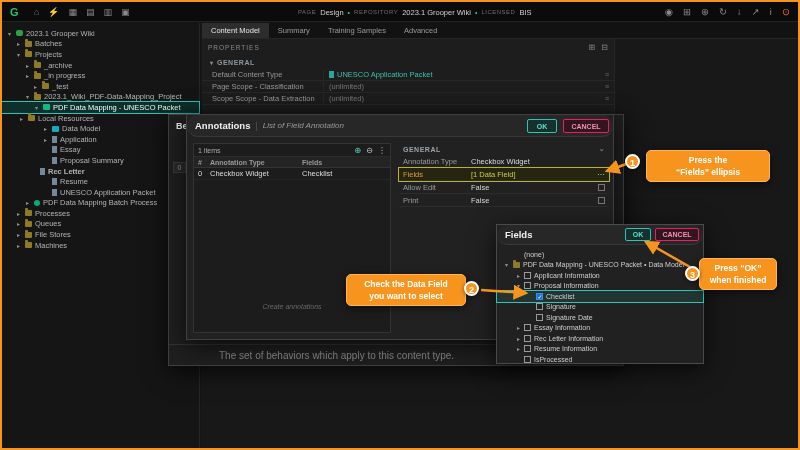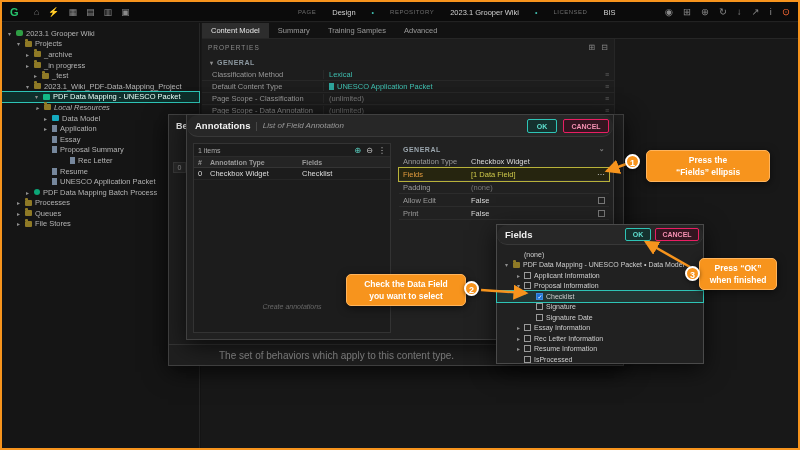--- a/index.html
+++ b/index.html
@@ -4,21 +4,21 @@
 <style>
   html,body{margin:0;padding:0;background:#000;}
   *{box-sizing:border-box;font-family:"Liberation Sans",sans-serif;}
   .stage{position:relative;width:800px;height:450px;border:2px solid #f7941d;background:#141414;overflow:hidden;}
 
   
   .topbar{position:absolute;left:0;top:0;width:796px;height:20px;background:#0b0b0b;border-bottom:1px solid #222;}
   .logo{position:absolute;left:8px;top:3px;color:#27c46d;font-weight:bold;font-size:11px;line-height:14px;}
   .tb-left{position:absolute;left:32px;top:0;height:20px;display:flex;align-items:center;gap:9px;}
   .tbi{color:#8a8a8a;font-size:9px;line-height:20px;}
-  .tb-center{position:absolute;left:296px;top:0;height:20px;display:flex;align-items:center;gap:16px;white-space:nowrap;}
+  .tb-center{position:absolute;left:296px;top:0;height:20px;display:flex;align-items:center;gap:4px;white-space:nowrap;}
   .tb-label{color:#6d6d6d;font-size:6px;letter-spacing:.5px;}
   .tb-value{color:#d0d0d0;font-size:7.5px;}
   .tb-dot{color:#3fbfb0;font-size:7px;}
   .tb-right{position:absolute;right:8px;top:0;height:20px;display:flex;align-items:center;gap:10px;}
   .tb-right .tbi{font-size:9.5px;}
   .tbi.power{color:#ff6b35;}
 
   
   .sidebar{position:absolute;left:0;top:21px;width:198px;height:427px;background:#151515;border-right:1px solid #262626;padding-top:5px;}
   .tree-row{display:flex;align-items:center;height:10.6px;font-size:7.5px;color:#b3b3b3;white-space:nowrap;overflow:hidden;}
@@ -161,20 +161,25 @@
   </div>
 
   <div class="sidebar">
 
   <div class="tree-row" style="padding-left: 6px;">
         <span class="arrow open"></span>
         <span class="nicon database-icon"></span>
         <span class="tlabel">2023.1 Grooper Wiki</span>
       </div>
       <div class="tree-row" style="padding-left: 15px;">
+        <span class="arrow closed"></span>
+        <span class="nicon folder-icon"></span>
+        <span class="tlabel">Batches</span>
+      </div>
+      <div class="tree-row" style="padding-left: 15px;">
         <span class="arrow open"></span>
         <span class="nicon folder-icon"></span>
         <span class="tlabel">Projects</span>
       </div>
       <div class="tree-row" style="padding-left: 24px;">
         <span class="arrow closed"></span>
         <span class="nicon folder-icon"></span>
         <span class="tlabel">_archive</span>
       </div>
       <div class="tree-row" style="padding-left: 24px;">
@@ -190,21 +195,21 @@
       <div class="tree-row" style="padding-left: 24px;">
         <span class="arrow open"></span>
         <span class="nicon folder-icon"></span>
         <span class="tlabel">2023.1_Wiki_PDF-Data-Mapping_Project</span>
       </div>
       <div class="tree-row selected" style="padding-left: 33px;">
         <span class="arrow open"></span>
         <span class="nicon content-model-icon"></span>
         <span class="tlabel">PDF Data Mapping - UNESCO Packet</span>
       </div>
-      <div class="tree-row" style="padding-left: 34px; font-style: italic;">
+      <div class="tree-row" style="padding-left: 18px;">
         <span class="arrow closed"></span>
         <span class="nicon folder-icon"></span>
         <span class="tlabel">Local Resources</span>
       </div>
       <div class="tree-row" style="padding-left: 42px;">
         <span class="arrow closed"></span>
         <span class="nicon data-model-icon"></span>
         <span class="tlabel">Data Model</span>
       </div>
       <div class="tree-row" style="padding-left: 42px;">
@@ -215,21 +220,21 @@
       <div class="tree-row" style="padding-left: 42px;">
         <span class="arrow none"></span>
         <span class="nicon document-icon"></span>
         <span class="tlabel">Essay</span>
       </div>
       <div class="tree-row" style="padding-left: 42px;">
         <span class="arrow none"></span>
         <span class="nicon document-icon"></span>
         <span class="tlabel">Proposal Summary</span>
       </div>
-      <div class="tree-row" style="padding-left: 60px;">
+      <div class="tree-row" style="padding-left: 30px; font-weight: bold;">
         <span class="arrow none"></span>
         <span class="nicon document-icon"></span>
         <span class="tlabel">Rec Letter</span>
       </div>
       <div class="tree-row" style="padding-left: 42px;">
         <span class="arrow none"></span>
         <span class="nicon document-icon"></span>
         <span class="tlabel">Resume</span>
       </div>
       <div class="tree-row" style="padding-left: 42px;">
@@ -249,20 +254,25 @@
       </div>
       <div class="tree-row" style="padding-left: 15px;">
         <span class="arrow closed"></span>
         <span class="nicon folder-icon"></span>
         <span class="tlabel">Queues</span>
       </div>
       <div class="tree-row" style="padding-left: 15px;">
         <span class="arrow closed"></span>
         <span class="nicon folder-icon"></span>
         <span class="tlabel">File Stores</span>
+      </div>
+      <div class="tree-row" style="padding-left: 15px;">
+        <span class="arrow closed"></span>
+        <span class="nicon folder-icon"></span>
+        <span class="tlabel">Machines</span>
       </div>
     </div>
 
   <div class="main z10">
     <div class="tabs">
 
     <div class="tab active">Content Model</div>
         <div class="tab">Summary</div>
         <div class="tab">Training Samples</div>
         <div class="tab">Advanced</div>
@@ -272,44 +282,37 @@
         <span class="props-title">PROPERTIES</span>
         <span class="tbi">⊞</span>
         <span class="tbi">⊟</span>
       </div>
       <div class="gen-row">
         <span class="arrow open"></span>
         <span>GENERAL</span>
       </div>
       <div>
 
-      <div class="prow">
-            <span class="plabel">Classification Method</span>
-            <span class="pvalue teal">
-              <span>Lexical</span>
-            </span>
-            <span class="mico">≡</span>
-          </div>
           <div class="prow">
             <span class="plabel">Default Content Type</span>
             <span class="pvalue teal">
               <span class="vicon chip"></span>
               <span>UNESCO Application Packet</span>
             </span>
             <span class="mico">≡</span>
           </div>
           <div class="prow">
             <span class="plabel">Page Scope - Classification</span>
             <span class="pvalue muted">
               <span>(unlimited)</span>
             </span>
             <span class="mico">≡</span>
           </div>
           <div class="prow">
-            <span class="plabel">Page Scope - Data Annotation</span>
+            <span class="plabel">Scope Scope - Data Extraction</span>
             <span class="pvalue muted">
               <span>(unlimited)</span>
             </span>
             <span class="mico">≡</span>
           </div>
         </div>
     </div>
   </div>
 
   <div class="dialog z10" id="behaviors-dialog">
@@ -355,25 +358,20 @@
 
       <div class="arow">
             <span class="alabel">Annotation Type</span>
             <span class="avalue plain">Checkbox Widget</span>
 
           </div>
           <div class="arow hl">
             <span class="alabel">Fields</span>
             <span class="avalue yellow">[1 Data Field]</span>
             <span class="trail ellipsis"></span>
-          </div>
-          <div class="arow">
-            <span class="alabel">Padding</span>
-            <span class="avalue muted">(none)</span>
-
           </div>
           <div class="arow">
             <span class="alabel">Allow Edit</span>
             <span class="avalue plain">False</span>
             <span class="trail checkbox"></span>
           </div>
           <div class="arow">
             <span class="alabel">Print</span>
             <span class="avalue plain">False</span>
             <span class="trail checkbox"></span>

